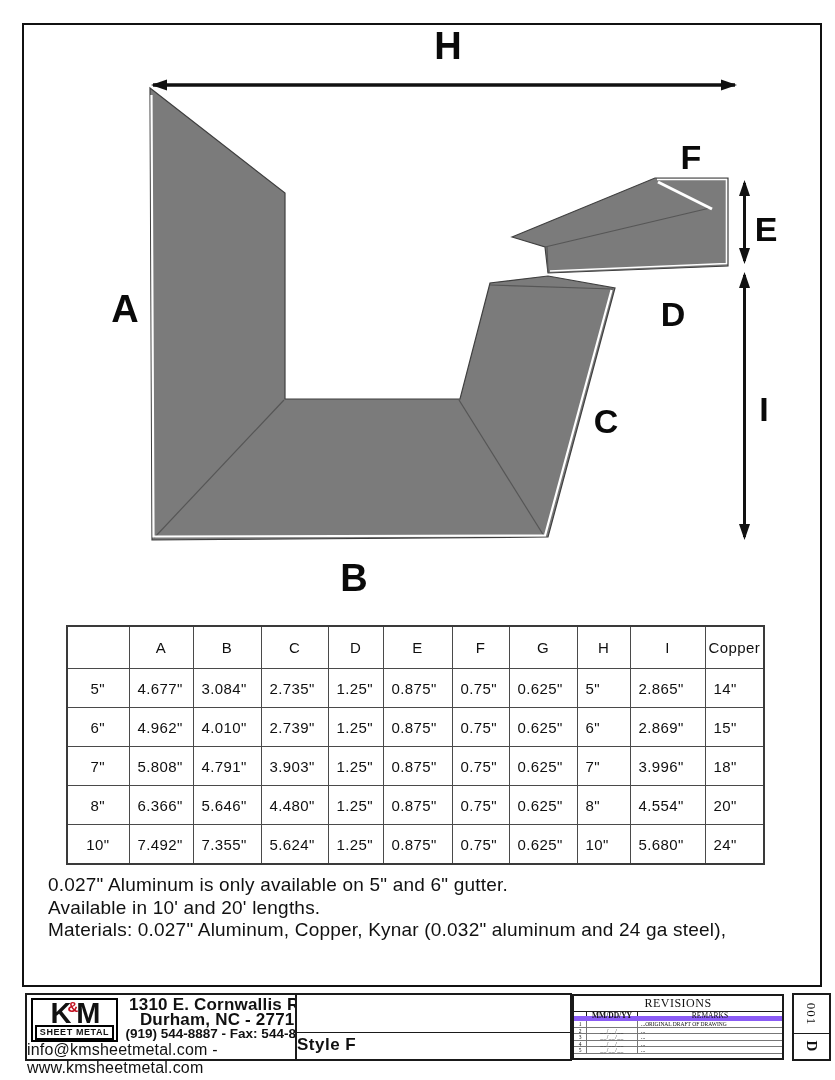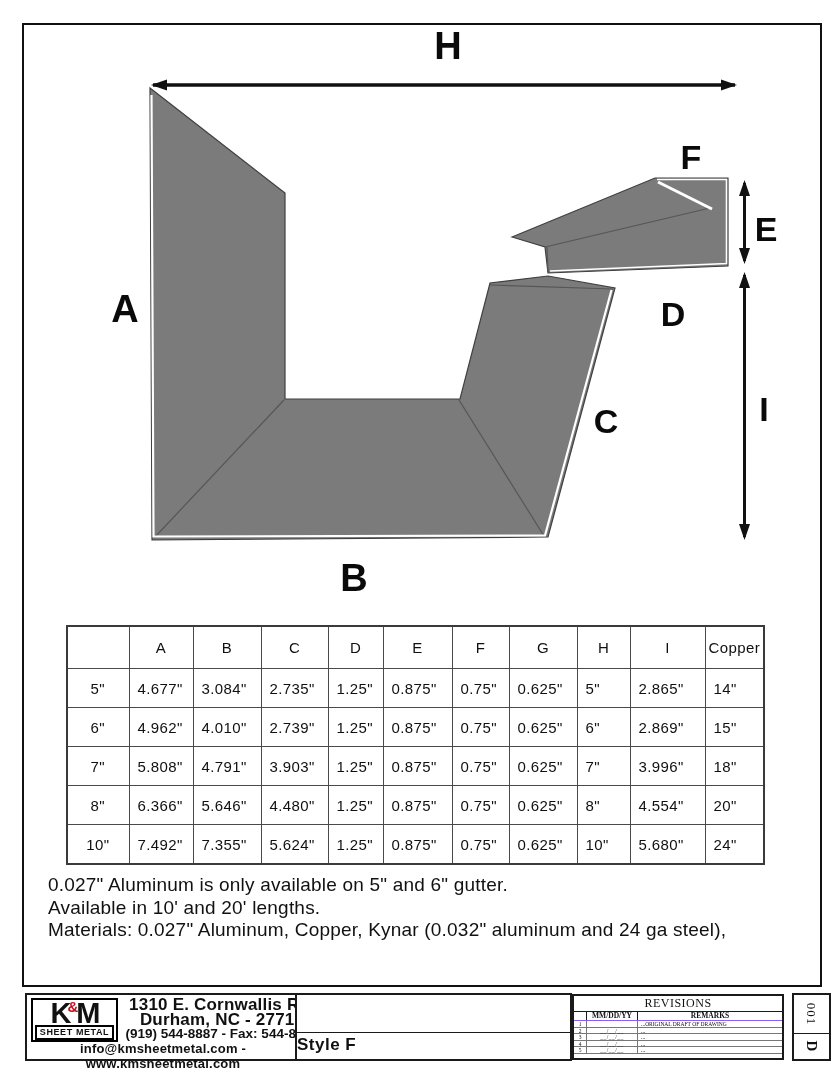--- a/index.html
+++ b/index.html
@@ -32,31 +32,31 @@
     display:flex;flex-direction:column;align-items:center;justify-content:flex-start;}
   .km-letters{display:flex;align-items:center;line-height:24px;height:28px;}
   .km-letters .kml{font-size:29px;font-weight:900;letter-spacing:-2px;}
   .km-amp{color:#c41222;font-size:15px;font-weight:900;margin:0 -2px;transform:translateY(-6px);}
   #sheetmetal-bar{border:2px solid #000;font-size:9px;font-weight:800;letter-spacing:.6px;
     padding:0 3px;line-height:11px;margin-top:0px;}
   #addr{left:94px;top:2px;width:202px;text-align:center;}
   #addr-line1{font-size:17px;font-weight:700;letter-spacing:.2px;line-height:15px;}
   #addr-line2{font-size:17px;font-weight:700;letter-spacing:.2px;line-height:15px;}
   #addr-line3{font-size:13.5px;font-weight:700;line-height:13px;}
-  #email-line{left:0;top:46px;width:272px;text-align:center;font-size:13px;font-weight:700;letter-spacing:.2px;}
+  #email-line{left:0;top:46px;width:272px;text-align:left;font-size:16px;font-weight:400;letter-spacing:.2px;}
   #tb-mid{left:295px;top:993px;width:273px;height:64px;}
   #tb-mid-divider{left:0;top:37px;width:100%;height:0;border-top:1.5px solid #1a1a1a;}
   #style-title{left:0;top:40px;width:100%;text-align:left;font-size:17px;font-weight:700;letter-spacing:.5px;}
   
   #tb-rev{left:572px;top:994px;width:208px;height:62px;font-family:"Liberation Serif", serif;}
   #rev-title{left:0;top:0;width:100%;text-align:center;font-size:12px;letter-spacing:.5px;line-height:15px;border-bottom:1px solid #1a1a1a;}
-  #rev-sub{left:0;top:15px;width:100%;height:10px;display:flex;border-bottom:1px solid #8b5cf6;box-sizing:border-box;}
+  #rev-sub{left:0;top:15px;width:100%;height:10px;display:flex;border-bottom:5px solid #8b5cf6;box-sizing:border-box;}
   #rev-sub .c-num{width:12px;border-right:1px solid #1a1a1a;}
   #rev-sub .c-date{width:50px;border-right:1px solid #1a1a1a;font-size:7.5px;font-weight:700;text-align:center;line-height:9px;}
-  #rev-sub .c-rem{flex:1;font-size:7.5px;font-weight:700;text-align:center;line-height:9px;}
+  #rev-sub .c-rem{flex:1;font-size:7.5px;font-weight:400;text-align:center;line-height:9px;}
   .rev-row{display:flex;height:6.6px;border-bottom:1px solid #777;box-sizing:border-box;}
   .rev-row .c-num{width:12px;border-right:1px solid #777;font-size:5.5px;line-height:6px;text-align:center;}
   .rev-row .c-date{width:50px;border-right:1px solid #777;font-size:5.5px;line-height:6px;text-align:center;letter-spacing:.5px;}
   .rev-row .c-rem{flex:1;font-size:5.5px;line-height:6px;padding-left:3px;}
   
   #tb-size{left:792px;top:993px;width:35px;height:64px;font-family:"Liberation Serif", serif;}
   #size-num-cell{left:0;top:0;width:100%;height:39px;border-bottom:1.5px solid #1a1a1a;box-sizing:border-box;
     display:flex;align-items:center;justify-content:center;}
   #size-letter-cell{left:0;top:40px;width:100%;height:23px;display:flex;align-items:center;justify-content:center;}
   .rot90{transform:rotate(90deg);font-size:13px;letter-spacing:1px;}

